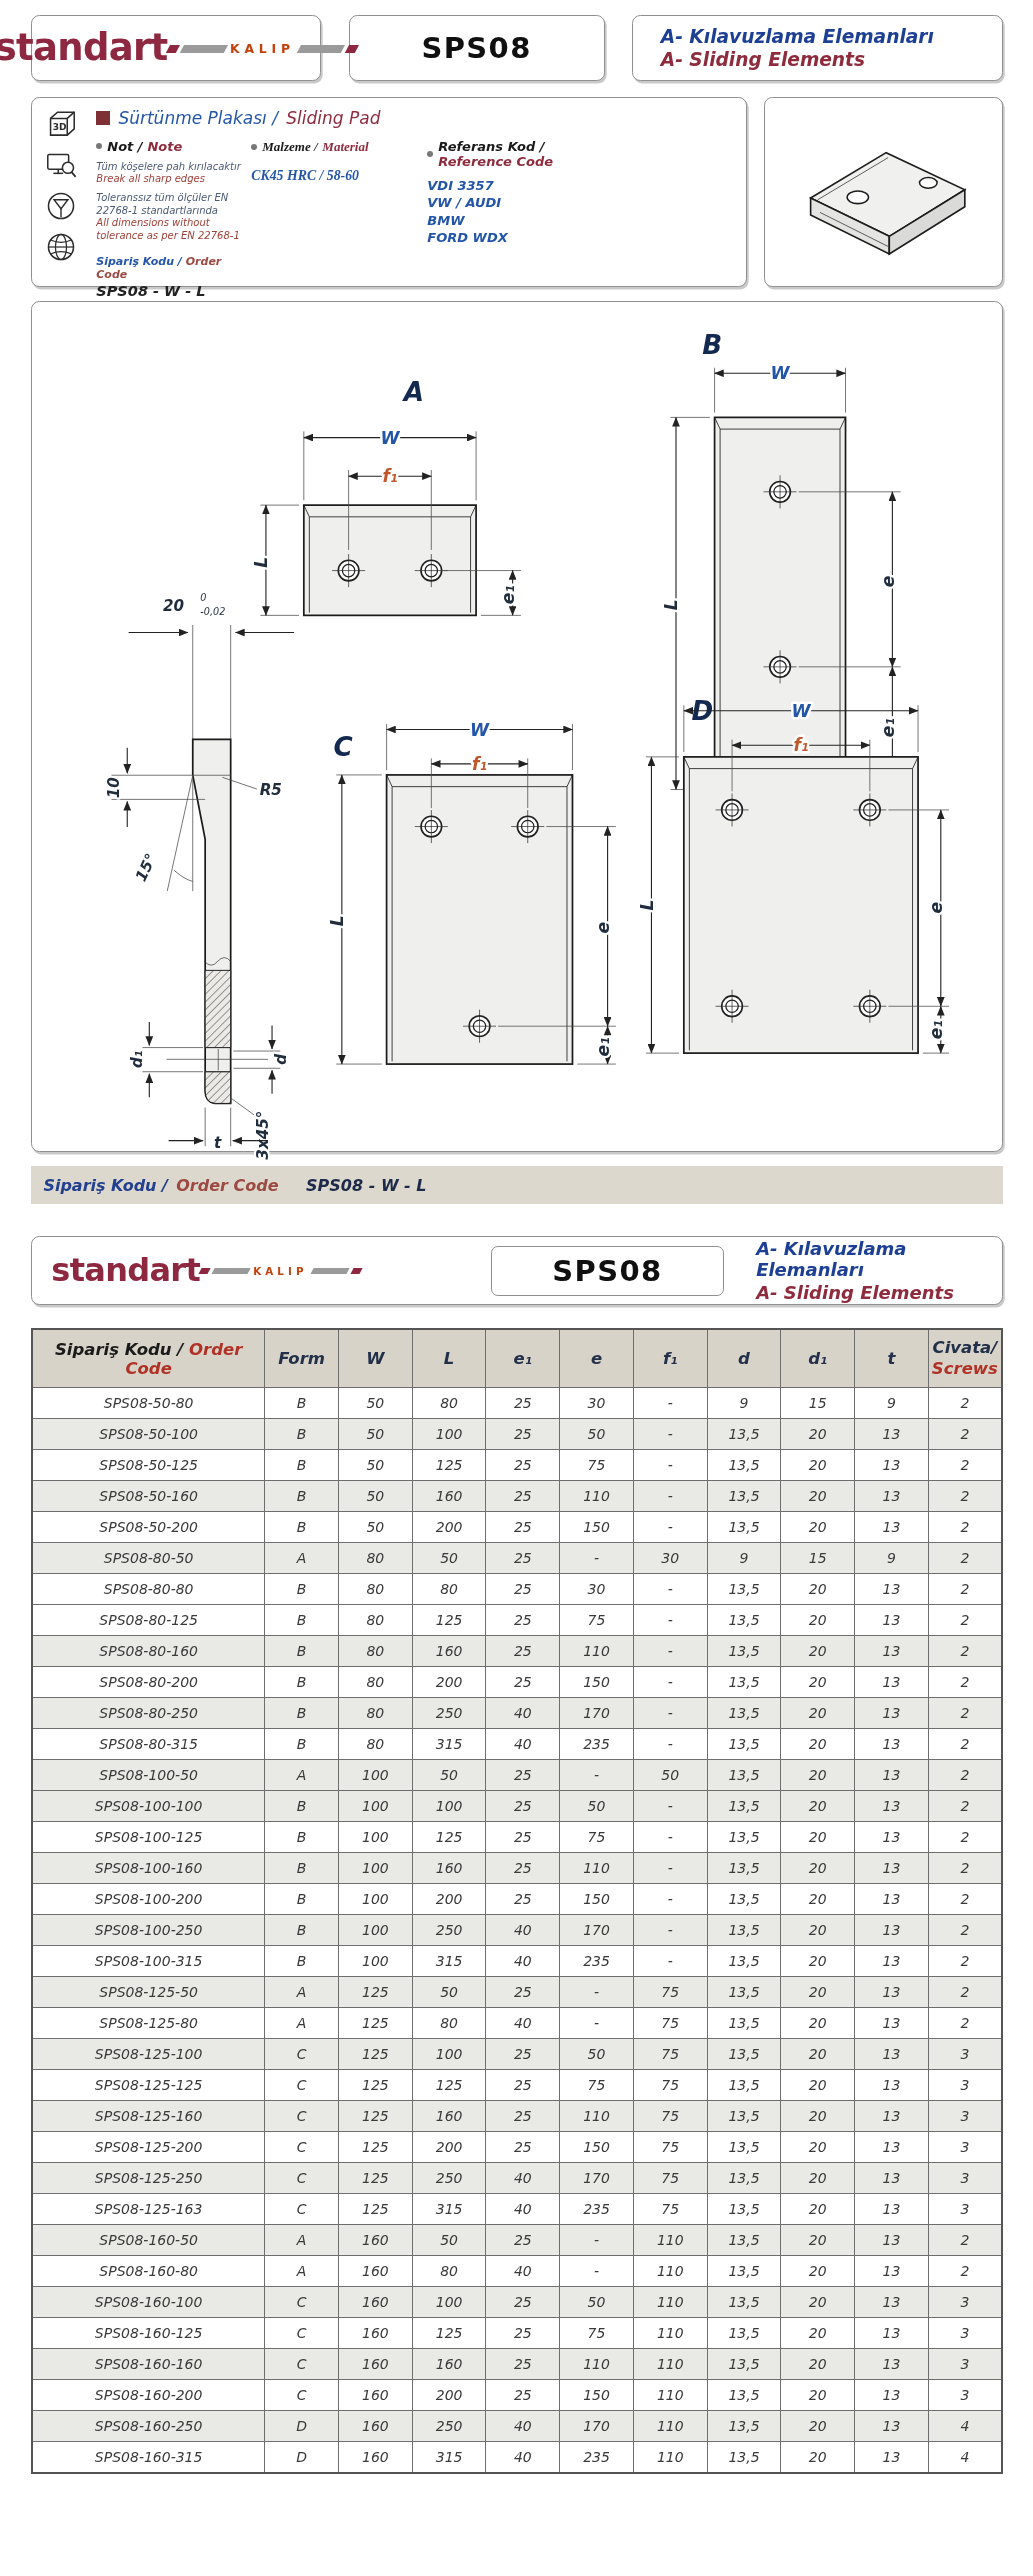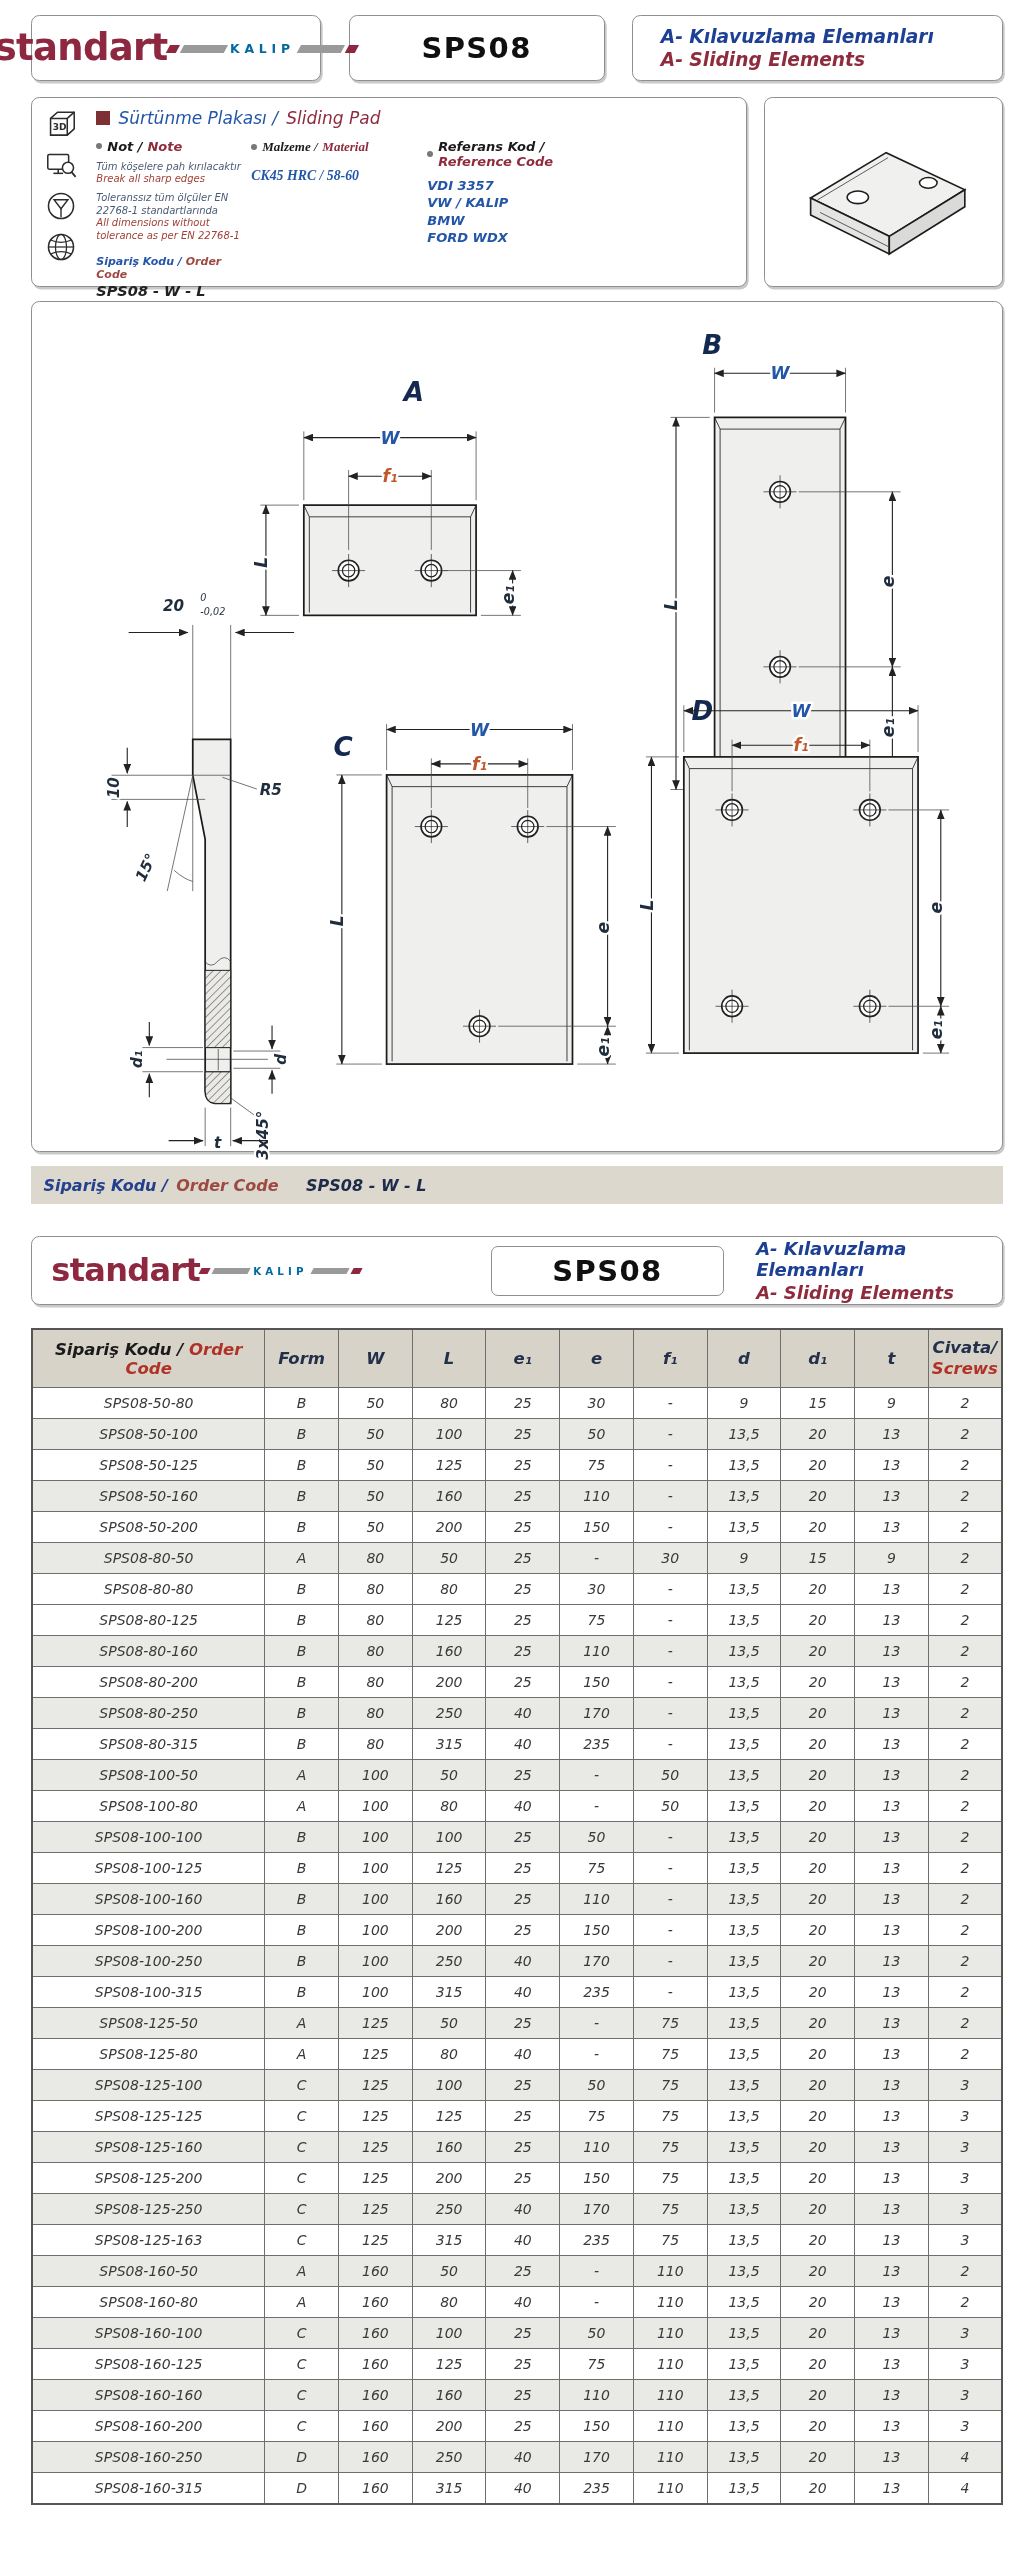--- a/index.html
+++ b/index.html
@@ -8,21 +8,21 @@
 
   .box{border:1.4px solid #8f8f8f;border-radius:8.3px;background:#fff;
        box-shadow:1.7px 2.4px 0 #c9c9c9;box-sizing:border-box;}
 
   
   .hdr1{position:absolute;left:31px;top:15px;width:972px;height:66px;display:flex;gap:27.6px;}
   .logo-box{width:290px;display:flex;align-items:center;justify-content:center;}
   .logo{display:flex;flex-direction:row;align-items:center;}
   .logo-word{font-size:37px;font-weight:800;color:#8e2840;line-height:.92;letter-spacing:-0.7px;}
   .logo-band{display:flex;align-items:center;gap:4.1px;margin-top:0.7px;}
-  .kalip{font-size:12.4px;font-weight:bold;letter-spacing:4.8px;color:#0369a1;}
+  .kalip{font-size:12.4px;font-weight:bold;letter-spacing:4.8px;color:#c2410c;}
   .b-gray{width:44px;height:7.6px;background:#9a9a9a;transform:skewX(-28deg);}
   .b-maroon{width:10.3px;height:7.6px;background:#8e2840;transform:skewX(-28deg);}
   .code-box{width:256px;display:flex;align-items:center;justify-content:center;}
   .code-text{font-size:29px;font-weight:bold;letter-spacing:1.4px;color:#101010;}
   .cat-box{flex:1;display:flex;flex-direction:column;justify-content:center;padding-left:27.6px;gap:2.1px;}
   .cat-tr{color:#1d3f94;font-size:18.6px;font-weight:bold;font-style:italic;}
   .cat-en{color:#8e2c3e;font-size:18.6px;font-weight:bold;font-style:italic;}
 
   
   .info-row{position:absolute;left:31px;top:97px;width:972px;height:190px;display:flex;gap:16.5px;}
@@ -211,21 +211,21 @@
           </div>
           <div class="col col-ref">
             <div class="h h-stack">
               <span class="dot"></span>
               <span>
                 <span class="h-tr">Referans Kod /</span>
                 <span class="h-en">Reference Code</span>
               </span>
             </div>
             <p class="ref first">VDI 3357</p>
-            <p class="ref">VW / KALIP</p>
+            <p class="ref">VW / AUDI</p>
             <p class="ref">BMW</p>
             <p class="ref">FORD WDX</p>
           </div>
         </div>
       </div>
     </div>
     <div class="box img-box">
       <svg viewBox="0 0 340 250" width="214">
         <path d="M55,135 L175,63 L300,122 L180,196 z" fill="#f0f0ee" stroke="#1d1d1d" stroke-width="2.6"></path>
         <path d="M55,135 L55,162 L180,224 L180,196 z" fill="#e4e4e2" stroke="#1d1d1d" stroke-width="2.6"></path>
@@ -612,33 +612,20 @@
           <td>100</td>
           <td>50</td>
           <td>25</td>
           <td>-</td>
           <td>50</td>
           <td>13,5</td>
           <td>20</td>
           <td>13</td>
           <td>2</td>
         </tr>
-        <tr>
-          <td>SPS08-100-80</td>
-          <td>A</td>
-          <td>100</td>
-          <td>80</td>
-          <td>40</td>
-          <td>-</td>
-          <td>50</td>
-          <td>13,5</td>
-          <td>20</td>
-          <td>13</td>
-          <td>2</td>
-        </tr>
         <tr class="alt">
           <td>SPS08-100-100</td>
           <td>B</td>
           <td>100</td>
           <td>100</td>
           <td>25</td>
           <td>50</td>
           <td>-</td>
           <td>13,5</td>
           <td>20</td>

